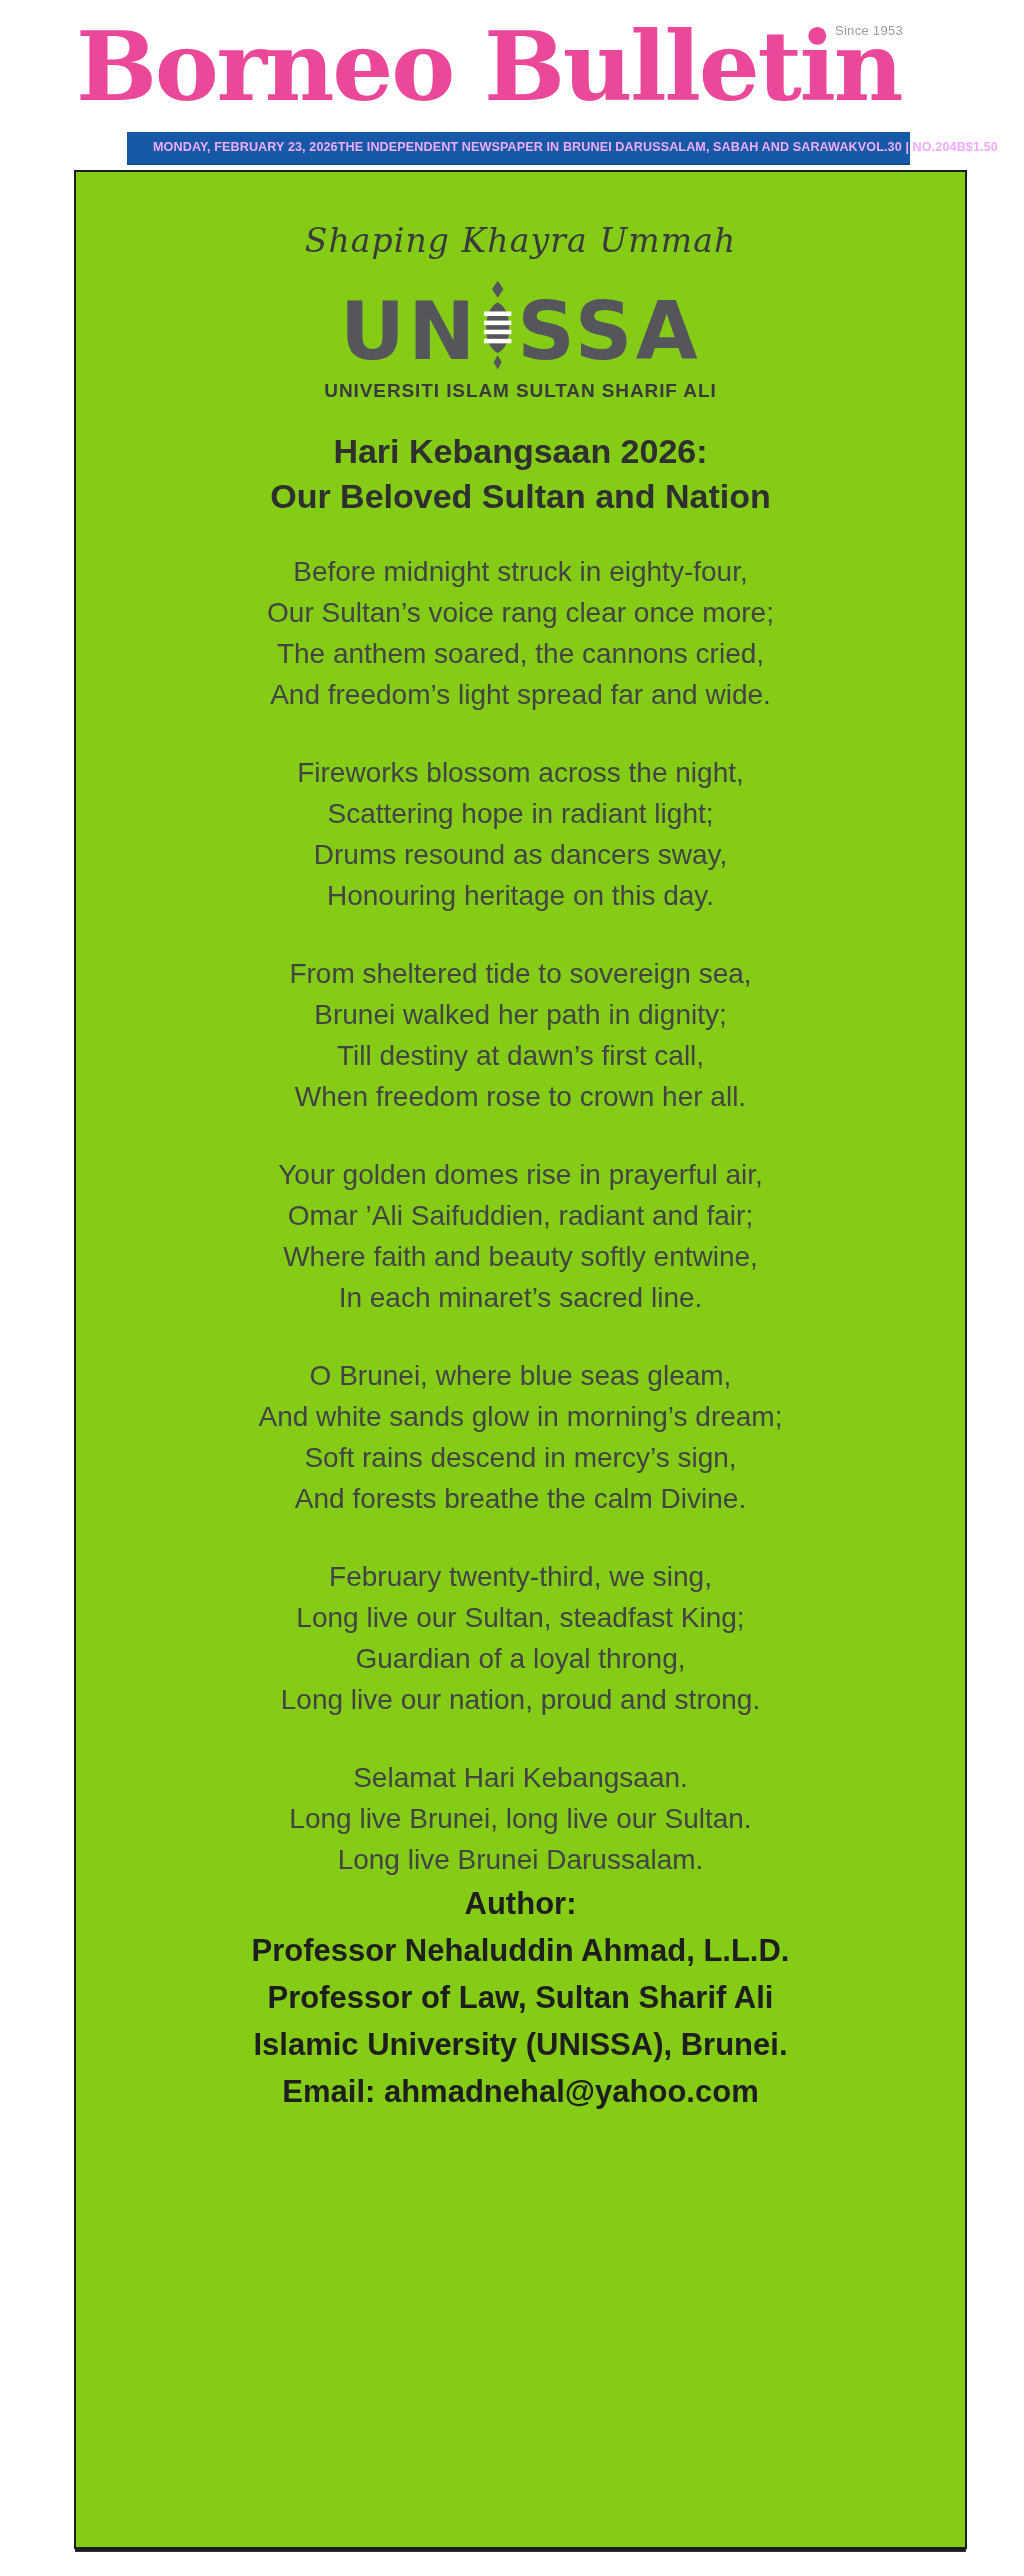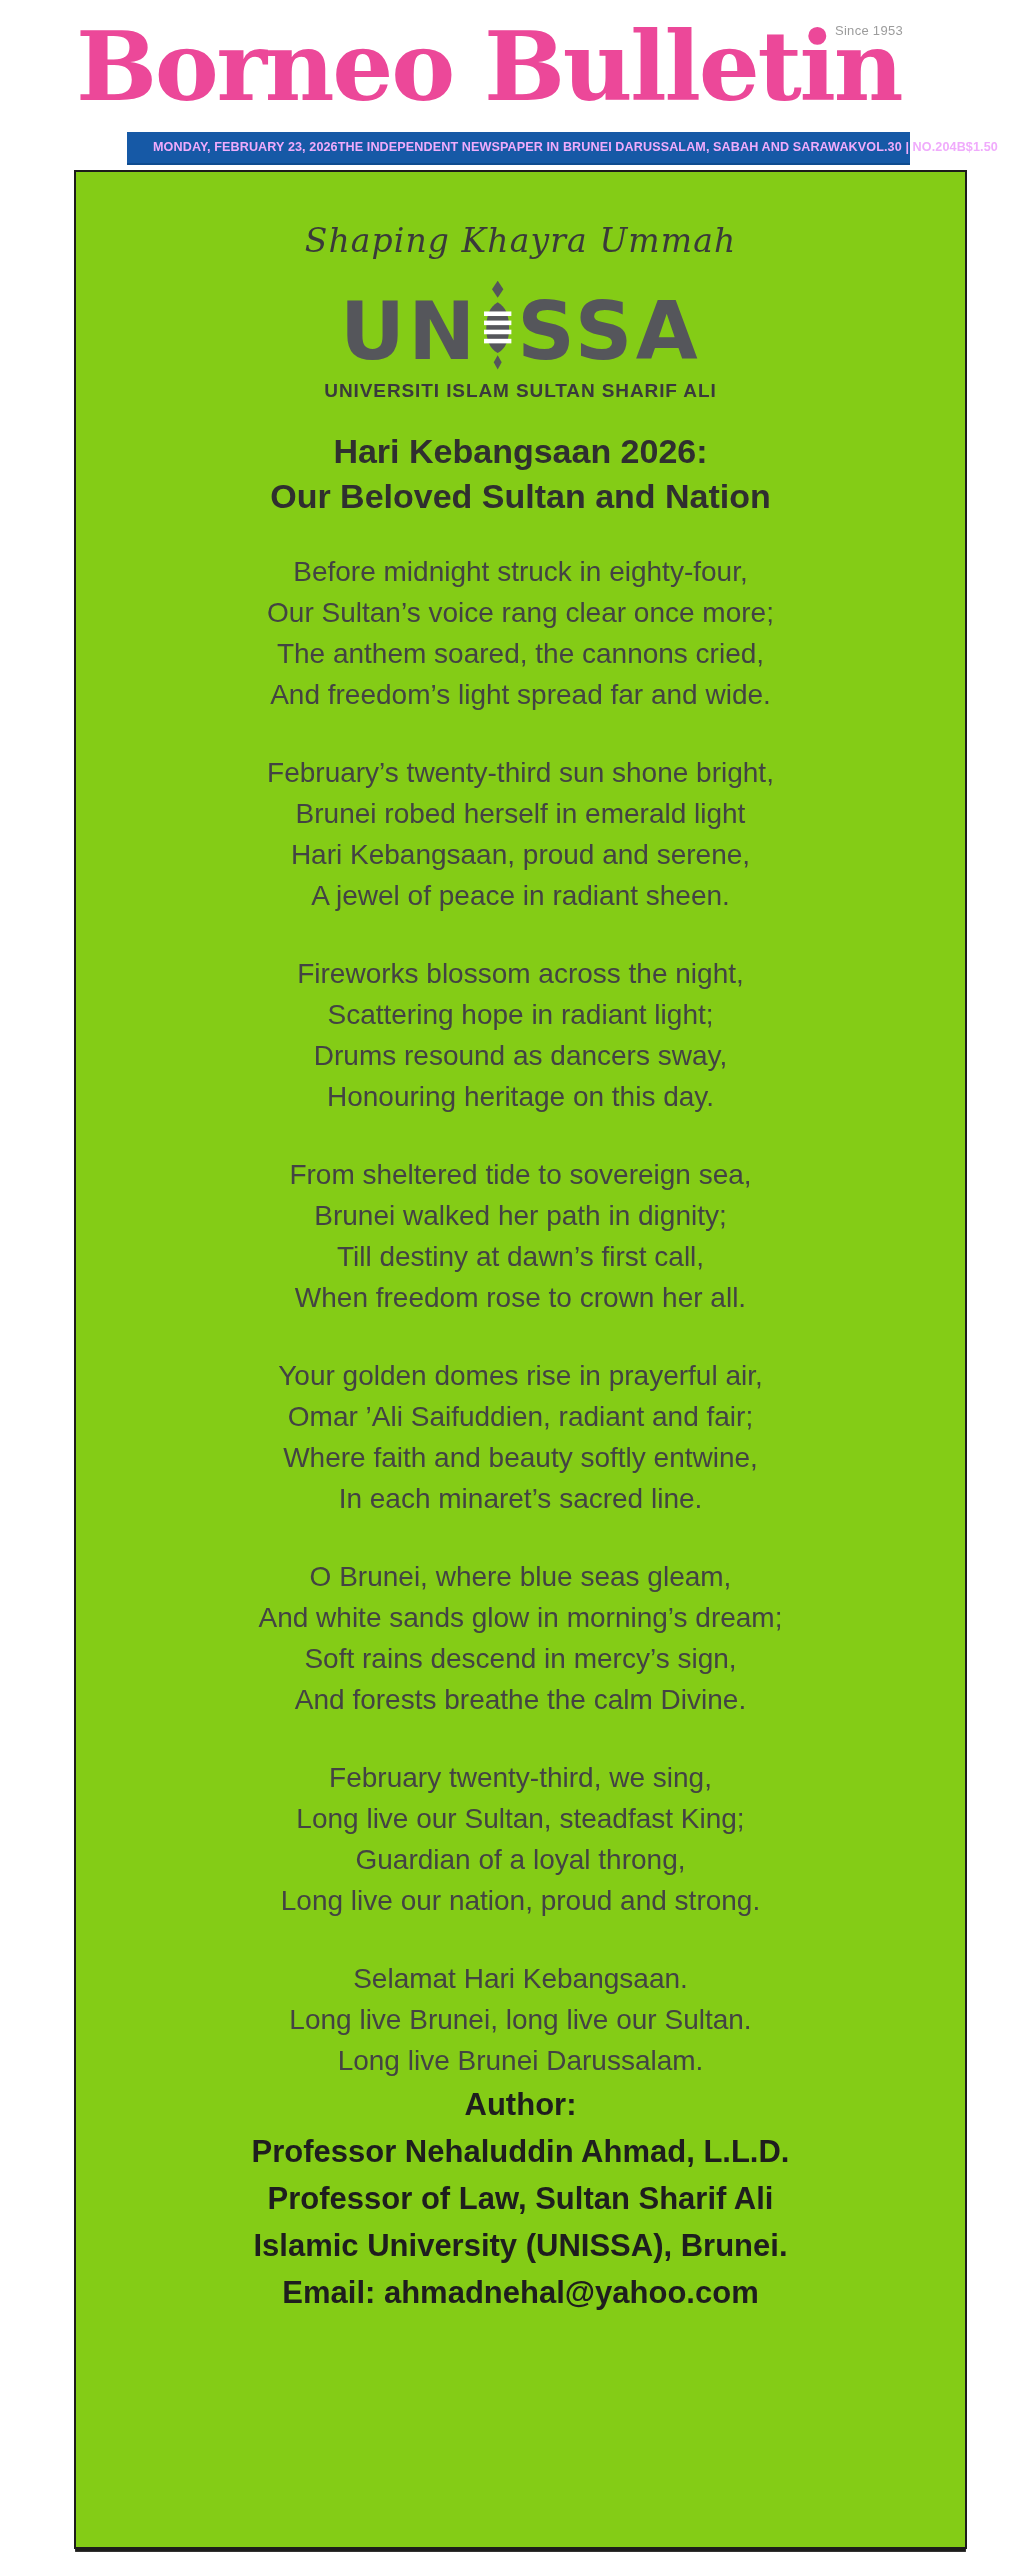--- a/index.html
+++ b/index.html
@@ -155,26 +155,20 @@
     </h2>
 
     <div class="stanzas">
         <div class="stanza">
           <div class="poem-line">Before midnight struck in eighty-four,</div>
           <div class="poem-line">Our Sultan’s voice rang clear once more;</div>
           <div class="poem-line">The anthem soared, the cannons cried,</div>
           <div class="poem-line">And freedom’s light spread far and wide.</div>
         </div>
         <div class="stanza">
-          <div class="poem-line">February’s twenty-third sun shone bright,</div>
-          <div class="poem-line">Brunei robed herself in emerald light</div>
-          <div class="poem-line">Hari Kebangsaan, proud and serene,</div>
-          <div class="poem-line">A jewel of peace in radiant sheen.</div>
-        </div>
-        <div class="stanza">
           <div class="poem-line">Fireworks blossom across the night,</div>
           <div class="poem-line">Scattering hope in radiant light;</div>
           <div class="poem-line">Drums resound as dancers sway,</div>
           <div class="poem-line">Honouring heritage on this day.</div>
         </div>
         <div class="stanza">
           <div class="poem-line">From sheltered tide to sovereign sea,</div>
           <div class="poem-line">Brunei walked her path in dignity;</div>
           <div class="poem-line">Till destiny at dawn’s first call,</div>
           <div class="poem-line">When freedom rose to crown her all.</div>

